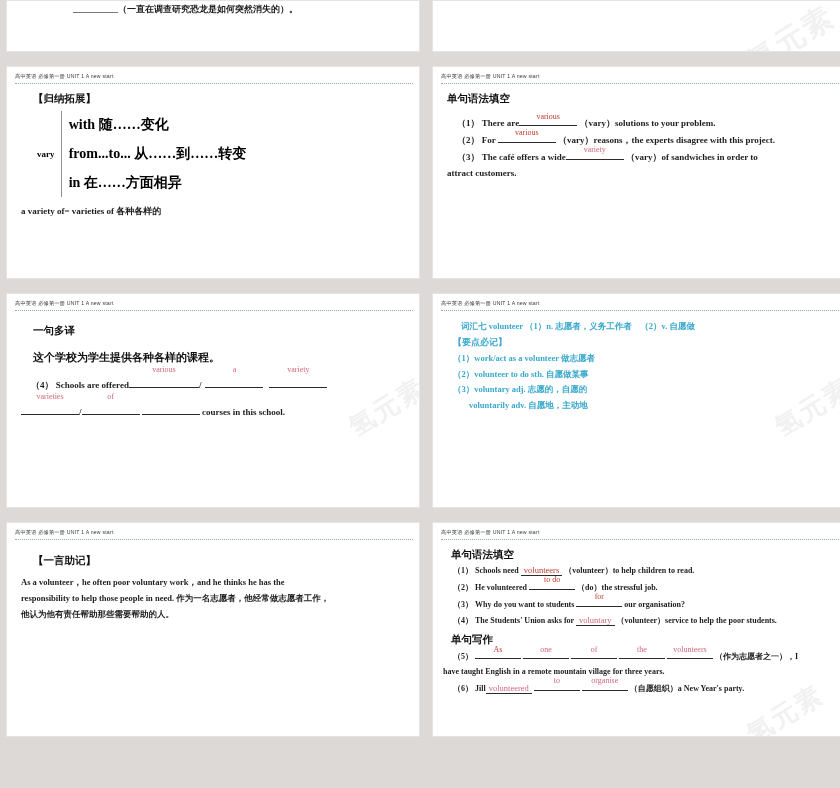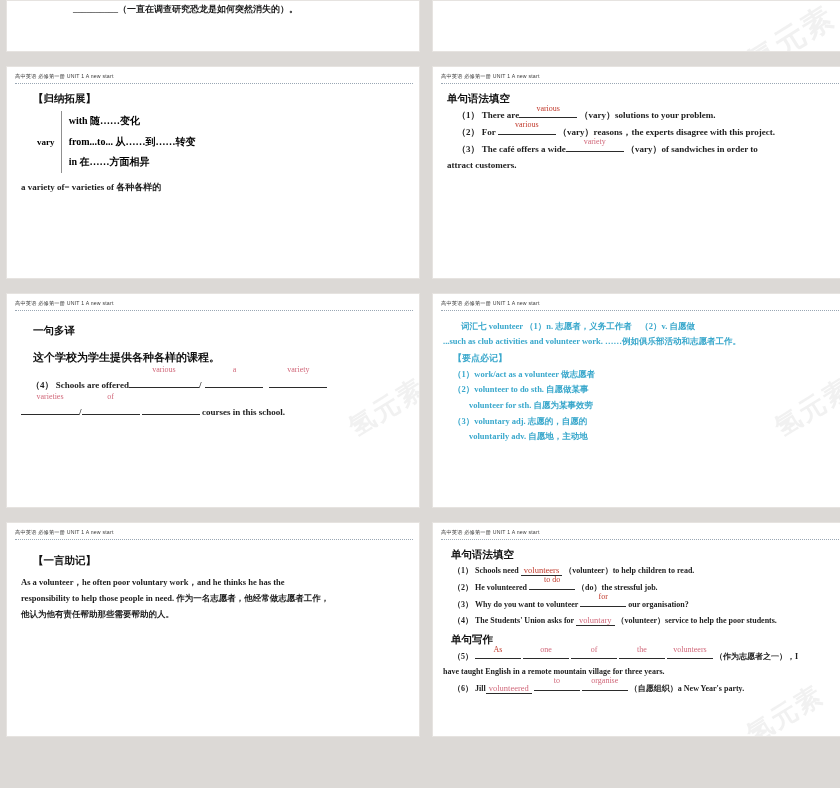--- a/index.html
+++ b/index.html
@@ -63,21 +63,21 @@
 
   
   .blue { color: #3aa8cc; }
   .ans  { color: #c0392b; }
   .ans2 { color: #d1687a; }
 
   
   .vary-wrap { display: flex; align-items: center; padding-left: 16px; margin-top: 4px; }
   .vary-label { font-size: 9px; font-weight: bold; padding-right: 6px; }
   .vary-bar { width: 1.2px; background: #8f8f8f; align-self: stretch; margin-right: 7px; }
-  .vary-rows div { font-size: 10px; font-weight: bold; line-height: 2.05; white-space: nowrap; }
+  .vary-rows div { font-size: 14px; font-weight: bold; line-height: 2.05; white-space: nowrap; }
 
   
   .blank {
     display: inline-block;
     border-bottom: 1px solid #2b2b2b;
     position: relative;
     vertical-align: baseline;
     height: 11px;
   }
   .blank .fill {
@@ -151,21 +151,21 @@
       <div class="t" style="margin-top:6px;">a variety of= varieties of 各种各样的</div>
     </div>
   </div>
 
   <div class="slide full">
     <div class="hdr">高中英语 必修第一册  UNIT 1 A new start</div>
     <div class="hdr-rule"></div>
     <div class="body">
       <div class="title-cn">单句语法填空</div>
 
-      <div class="t sub" style="margin-top:0;font-family:Liberation Serif, serif;">
+      <div class="t sub" style="margin-top:8px;font-family:Liberation Serif, serif;">
         <span>（1）</span>
         <span>There are</span><span class="blank b-lg"><span class="fill ans">various</span></span>
         <span>（vary）solutions to your problem.</span>
       </div>
 
       <div class="t sub">
         <span>（2）</span>
         <span>For</span>
         <span class="blank b-lg"><span class="fill ans">various</span></span>
         <span>（vary）reasons，the experts disagree with this project.</span>
@@ -201,25 +201,23 @@
       </div>
     </div>
   </div>
 
   <div class="slide full-b">
     <div class="hdr">高中英语 必修第一册  UNIT 1 A new start</div>
     <div class="hdr-rule"></div>
     <div class="wm wm-b">氢元素</div>
     <div class="body" style="padding-left:10px;">
       <div class="t blue" style="padding-left:18px;margin-top:2px;font-size:8.5px;">词汇七 volunteer （1）n. 志愿者，义务工作者　（2）v. 自愿做</div>
-      <div class="t blue" style="font-size:8.5px;">...such as club activities and volunteer work. ……例如俱乐部活动和志愿者工作。</div>
       <div class="t blue" style="padding-left:10px;">【要点必记】</div>
       <div class="t blue sub" style="font-size:8.5px;">（1）work/act as a volunteer 做志愿者</div>
       <div class="t blue sub" style="font-size:8.5px;">（2）volunteer to do sth. 自愿做某事</div>
-      <div class="t blue sub2" style="font-size:8.5px;">volunteer for sth. 自愿为某事效劳</div>
       <div class="t blue sub" style="font-size:8.5px;">（3）voluntary adj. 志愿的，自愿的</div>
       <div class="t blue sub2" style="font-size:8.5px;">voluntarily adv. 自愿地，主动地</div>
     </div>
   </div>
 
   <div class="slide full-b">
     <div class="hdr">高中英语 必修第一册  UNIT 1 A new start</div>
     <div class="hdr-rule"></div>
     <div class="body">
       <div class="title-cn" style="padding-left:12px;margin-top:6px;">【一言助记】</div>
@@ -245,21 +243,21 @@
 
       <div class="t sub" style="font-size:8px;">
         <span>（2）</span>
         <span>He volunteered</span>
         <span class="blank b-md"><span class="fill ans">to do</span></span>
         <span>（do）the stressful job.</span>
       </div>
 
       <div class="t sub" style="font-size:8px;">
         <span>（3）</span>
-        <span>Why do you want to volunteer</span>
+        <span>Why do you want to students</span>
         <span class="blank b-md"><span class="fill ans">for</span></span>
         <span>our organisation?</span>
       </div>
 
       <div class="t sub" style="font-size:8px;">
         <span>（4）</span>
         <span>The Students' Union asks for</span>
         <span class="inline-ans ans2">voluntary</span>
         <span>（volunteer）service to help the poor students.</span>
       </div>

